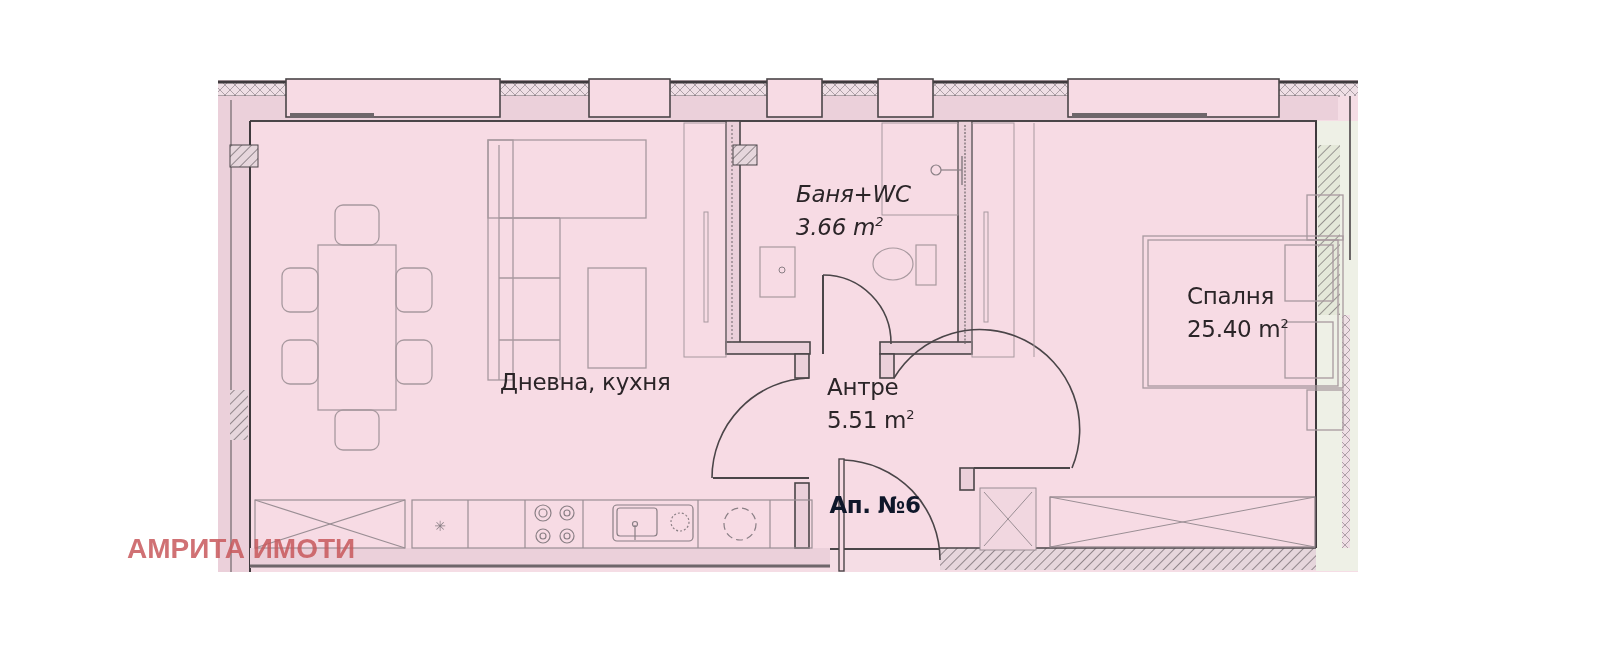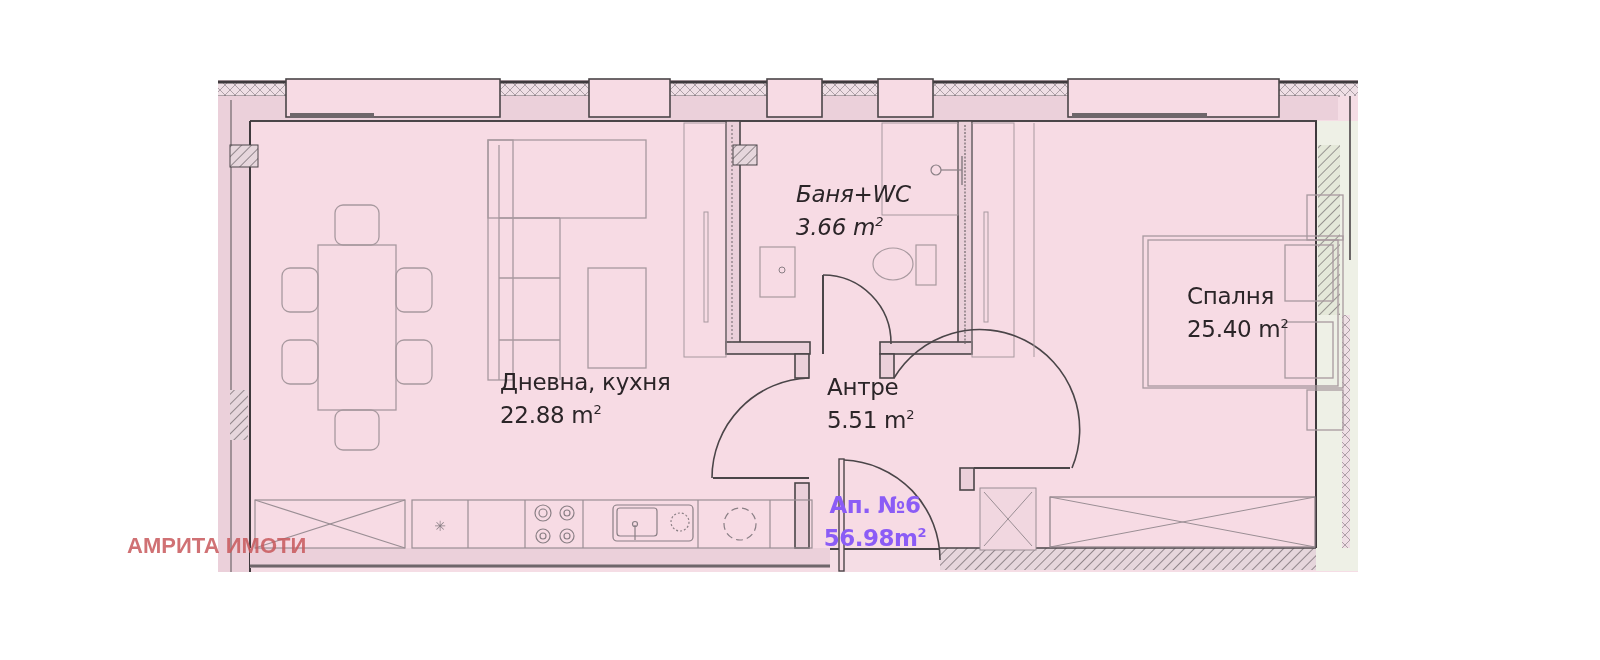--- a/index.html
+++ b/index.html
@@ -1,21 +1,21 @@
 <!DOCTYPE html>
 <html><head>
   <meta charset="utf-8">
   <style>
     html, body { margin: 0; padding: 0; background: #ffffff; }
     body { width: 1600px; height: 660px; position: relative; overflow: hidden; font-family: "DejaVu Sans", sans-serif; }
     #plan { position: absolute; left: 0; top: 0; width: 1600px; height: 660px; }
     .room-label { position: absolute; color: #2b2528; font-family: "DejaVu Sans", sans-serif; font-size: 23px; line-height: 28px; letter-spacing: -0.3px; }
     .room-label sup { font-size: 13px; vertical-align: 9px; }
-    .apt-label { position: absolute; color: #8b5cf6; font-family: "DejaVu Sans", sans-serif; font-weight: bold; font-size: 23px; line-height: 27px; text-align: center; letter-spacing: -0.5px; }
-    .watermark { position: absolute; color: #c8595c; opacity: 0.85; font-family: "Liberation Sans", sans-serif; font-weight: bold; font-size: 22px; letter-spacing: 0px; }
+    .apt-label { position: absolute; color: #0f172a; font-family: "DejaVu Sans", sans-serif; font-weight: bold; font-size: 23px; line-height: 27px; text-align: center; letter-spacing: -0.5px; }
+    .watermark { position: absolute; color: #c8595c; opacity: 0.85; font-family: "Liberation Sans", sans-serif; font-weight: bold; font-size: 28px; letter-spacing: 0px; }
   </style>
 </head>
 <body>
 
 <svg id="plan" viewBox="0 0 1600 660" xmlns="http://www.w3.org/2000/svg">
   <defs>
     <pattern id="hatch" width="7" height="7" patternUnits="userSpaceOnUse" patternTransform="rotate(45)">
       <rect width="7" height="7" fill="#e6d6dc"></rect>
       <line x1="0" y1="0" x2="0" y2="7" stroke="#6c6468" stroke-width="1.4"></line>
     </pattern>
@@ -184,31 +184,29 @@
   <circle cx="740" cy="524" r="16" fill="none" stroke="#8a7f85" stroke-width="1.2" stroke-dasharray="7 4"></circle>
 </svg>
 
 <div class="room-label" style="left:796px; top:180px;font-style:italic;">
   <div>Баня+WC</div>
   <div><span>3.66 m</span><sup>2</sup></div>
 </div>
 
 <div class="room-label" style="left:460px; top:368px;margin-left:40px;">
   <div>Дневна, кухня</div>
-  <div><span>22.88 m</span><sup>2</sup></div>
 </div>
 
 <div class="room-label" style="left:827px; top:373px;">
   <div>Антре</div>
   <div><span>5.51 m</span><sup>2</sup></div>
 </div>
 
 <div class="room-label" style="left:1142px; top:282px;padding-left:45px;">
   <div>Спалня</div>
   <div><span>25.40 m</span><sup>2</sup></div>
 </div>
 
 <div class="apt-label" style="left:800px; top:492px; width:150px;">
   <div>Ап. №6</div>
-  <div><span>56.98m</span><sup style="font-size:13px;vertical-align:9px;">2</sup></div>
 </div>
 
 <div class="watermark" style="left:127px; top:533px;">АМРИТА ИМОТИ</div>
 
 </body></html>

